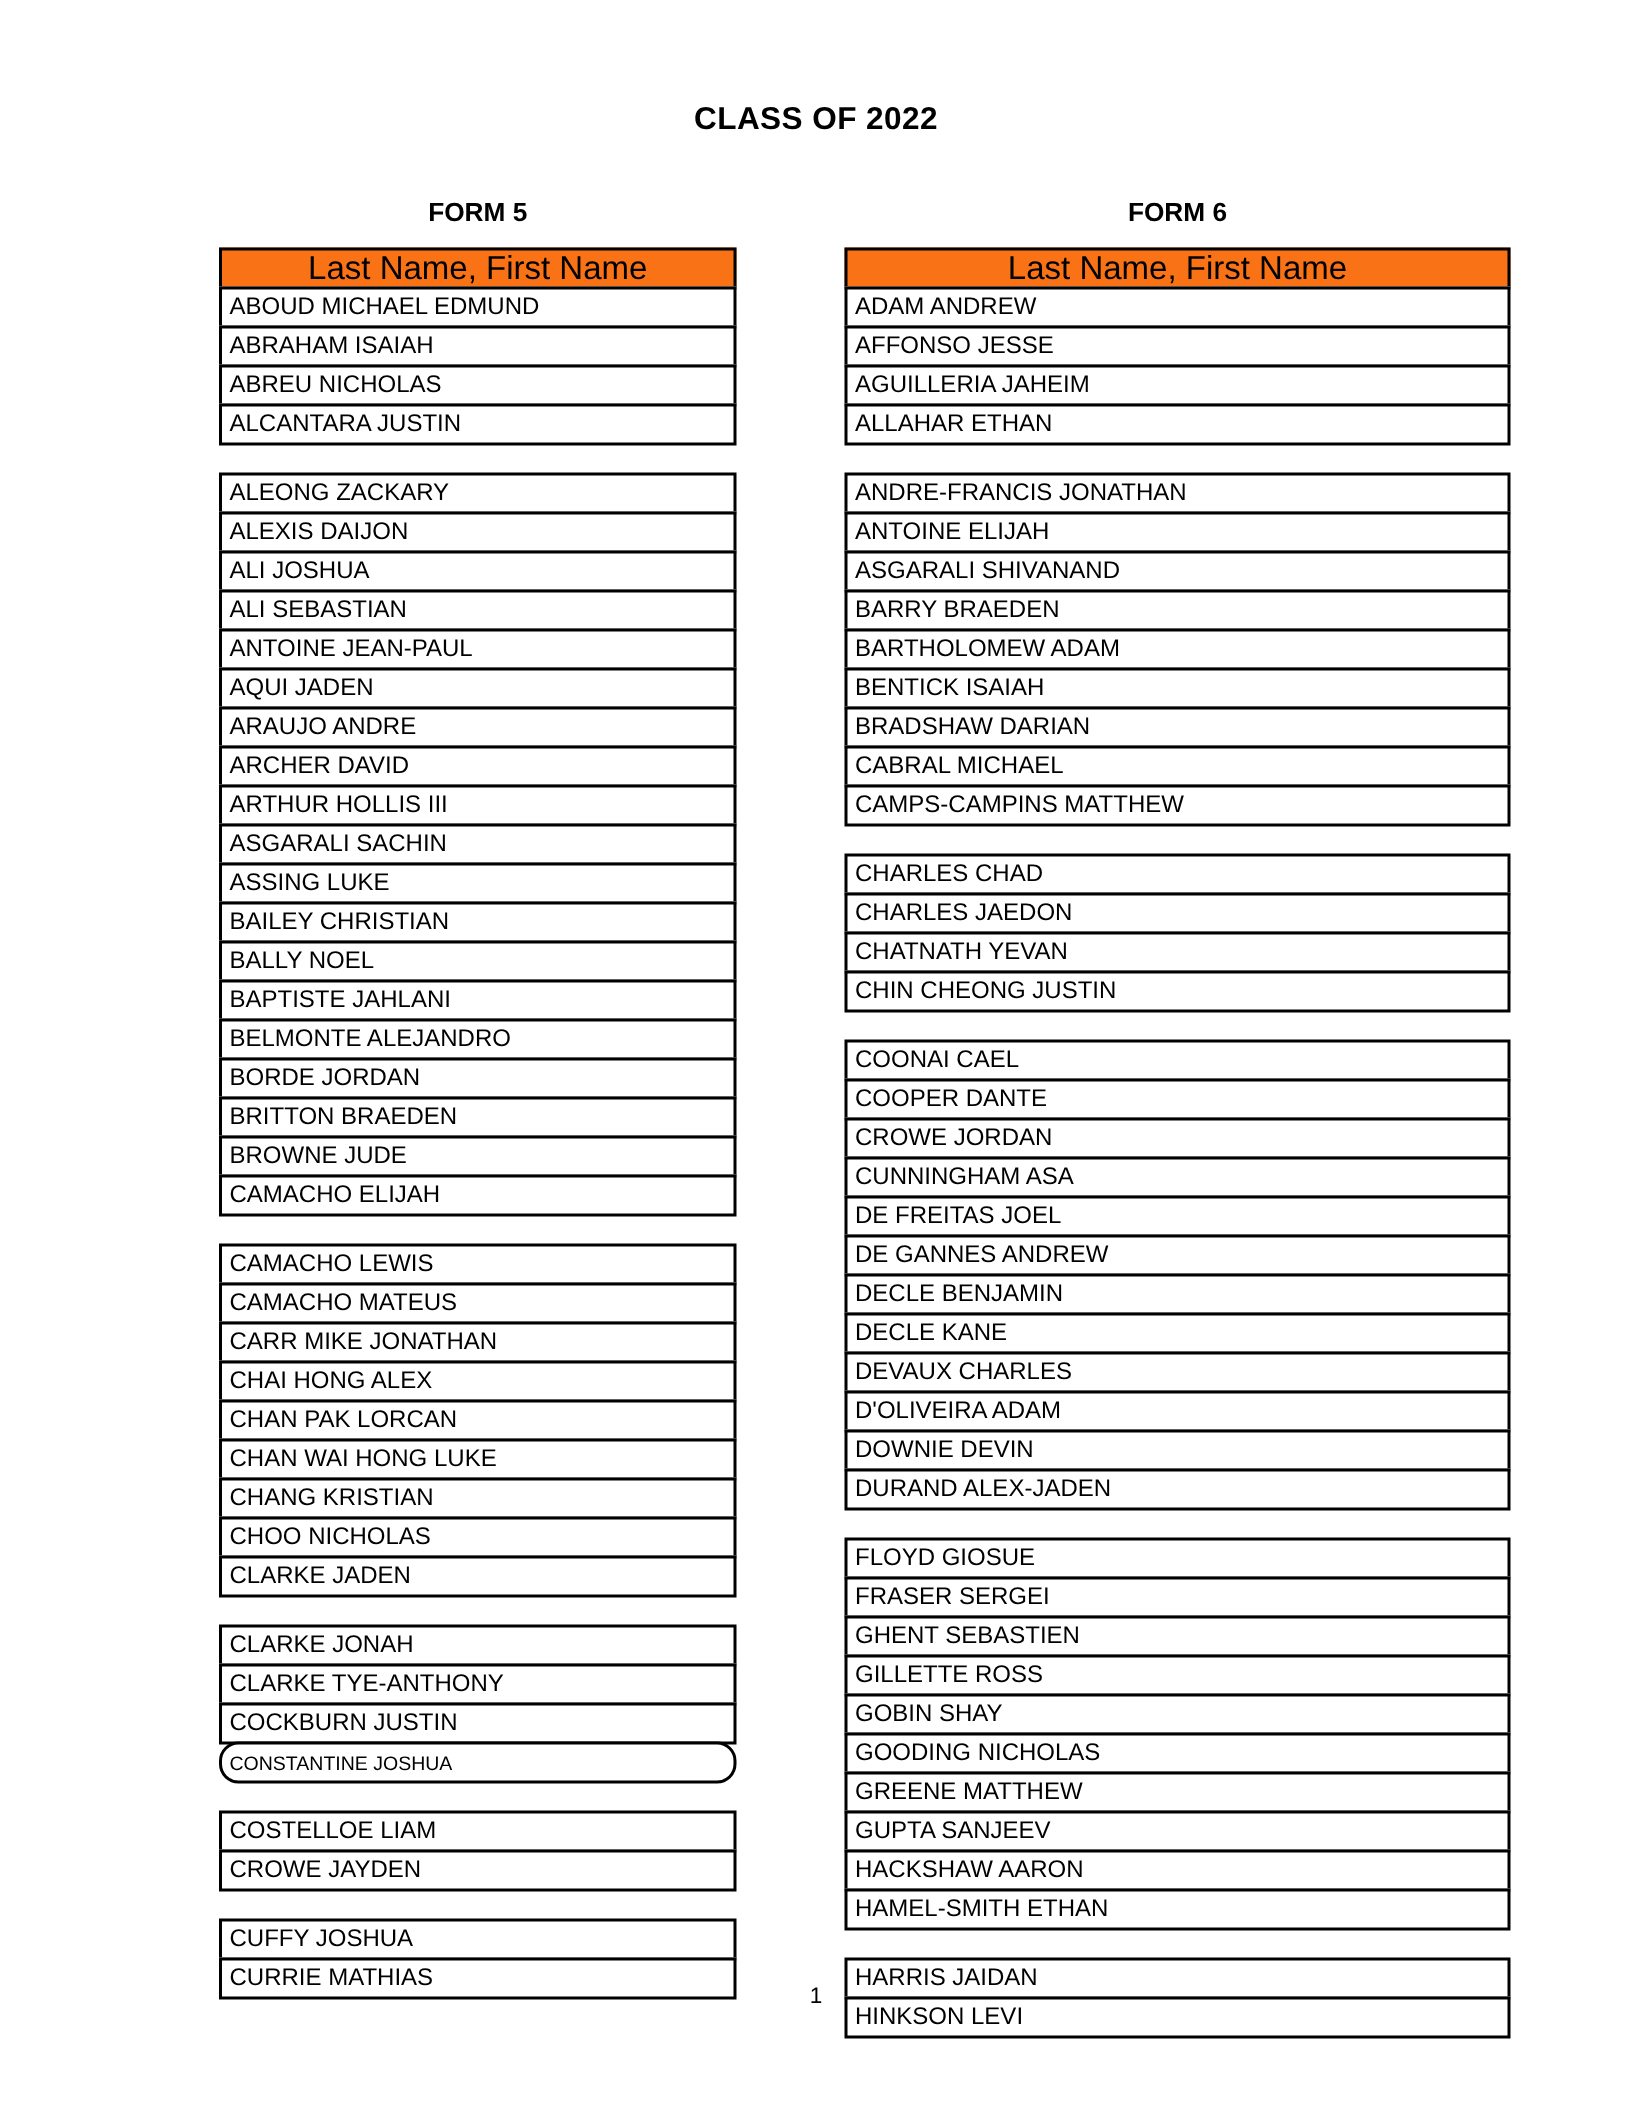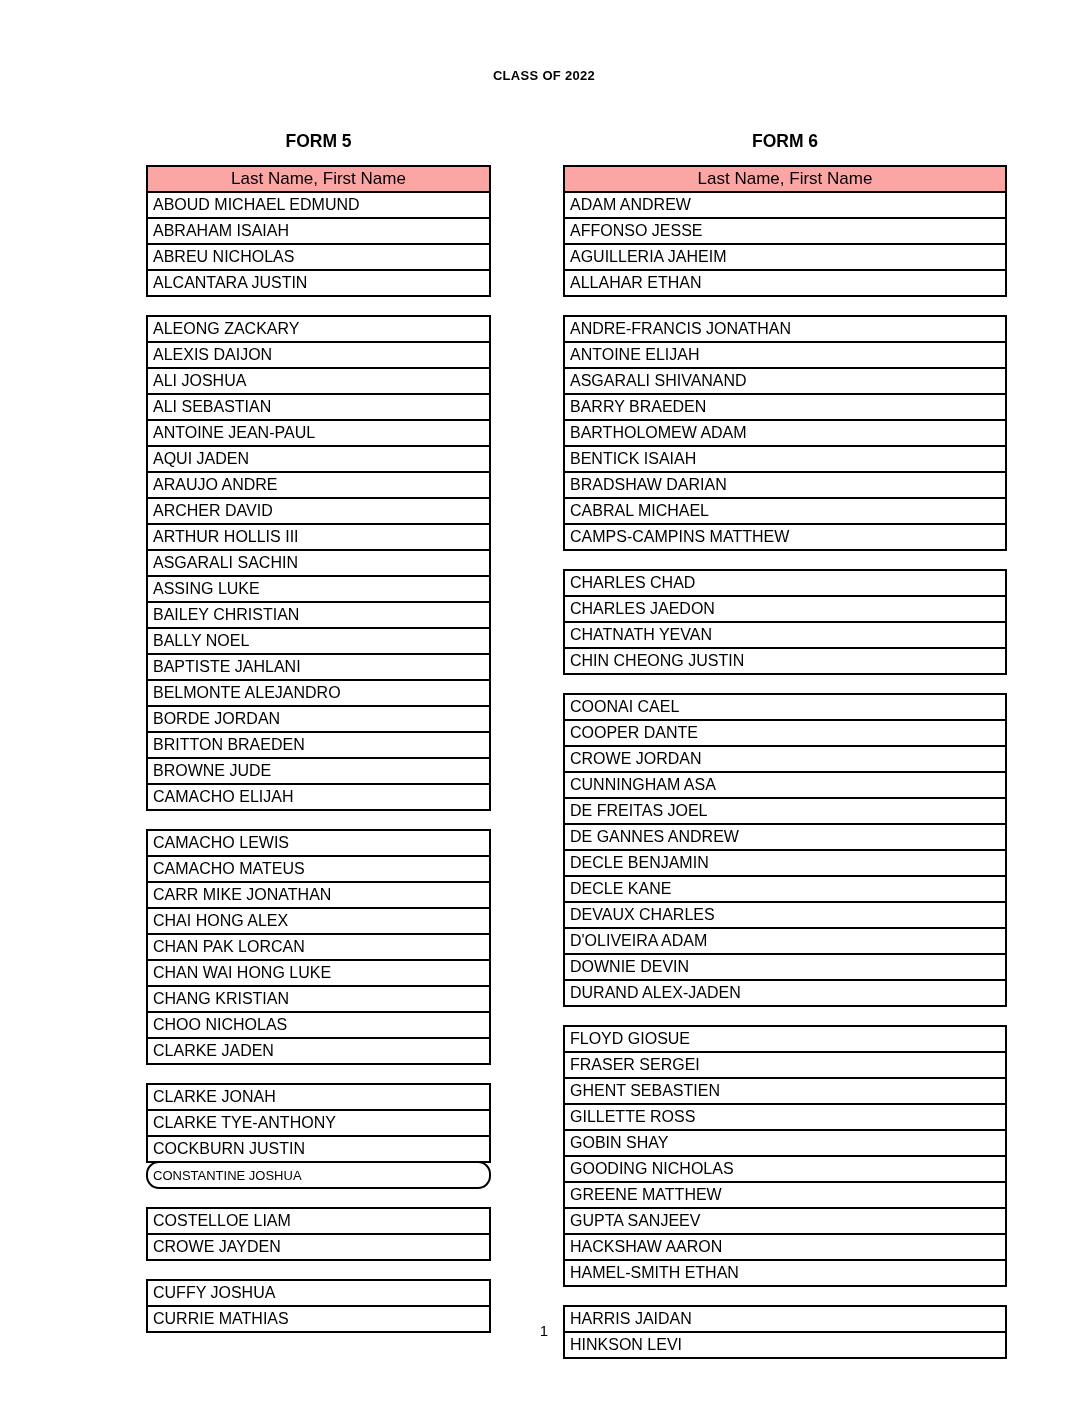--- a/index.html
+++ b/index.html
@@ -15,21 +15,21 @@
     color: #000000;
     font-family: "Liberation Sans", sans-serif;
     overflow: hidden;
   }
   .doc-title {
     position: absolute;
     top: 68px;
     left: 0;
     right: 0;
     text-align: center;
-    font-size: 13px;
+    font-size: 21px;
     font-weight: bold;
     letter-spacing: 0.3px;
   }
   .col {
     position: absolute;
     top: 131px;
   }
   .col-left  { left: 128px; width: 345px; padding-left: 18px; }
   .col-right { left: 563px; width: 444px; }
   .form-heading {
@@ -37,25 +37,25 @@
     text-align: center;
     font-size: 17.5px;
     font-weight: bold;
     margin-bottom: 5px;
   }
   .table { width: 100%; }
   .thead {
     box-sizing: border-box;
     height: 28px;
     border: 2px solid #000000;
-    background: #fca5a5;
+    background: #f97316;
     display: flex;
     align-items: center;
     justify-content: center;
-    font-size: 17px;
+    font-size: 22px;
     margin-top: 12px;
   }
   .row {
     box-sizing: border-box;
     height: 28px;
     border: 2px solid #000000;
     margin-top: -2px;
     display: flex;
     align-items: center;
     padding: 0 5px;

